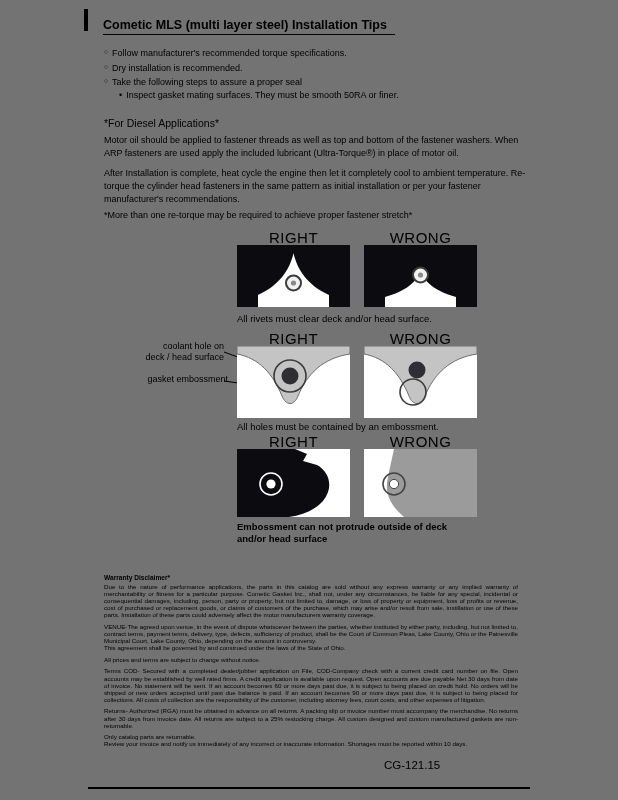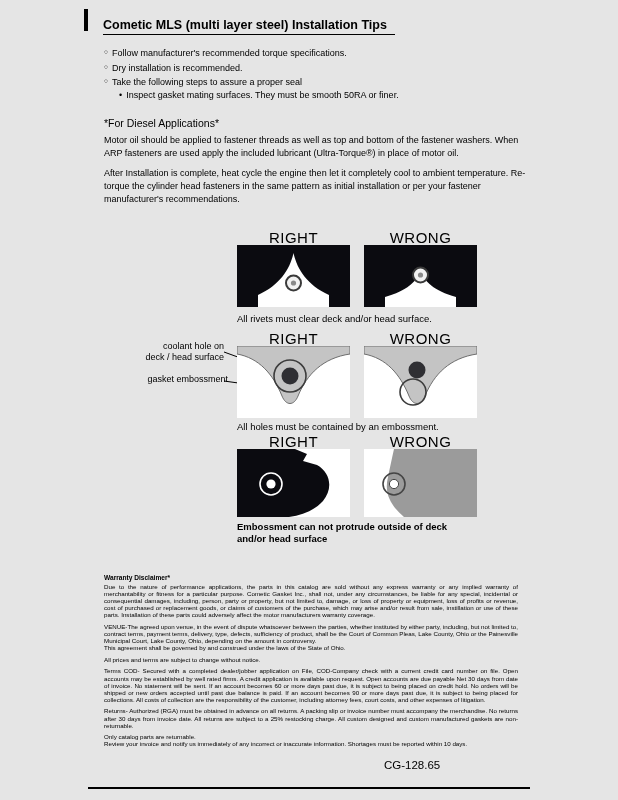--- a/index.html
+++ b/index.html
@@ -1,16 +1,16 @@
 <!DOCTYPE html>
 <html><head>
 <meta charset="utf-8">
 <style>
   html,body{margin:0;padding:0;background:#ffffff;}
-  .page{position:relative;width:618px;height:800px;background:#e5e5e5;
+  .page{position:relative;width:618px;height:800px;background:#737373;
         font-family:"Liberation Sans",sans-serif;color:#000;overflow:hidden;}
 
   .corner-mark{position:absolute;left:84px;top:9px;width:4px;height:22px;background:#000;}
 
   .title{position:absolute;left:103px;top:18px;font-size:12.5px;font-weight:bold;
          border-bottom:1.5px solid #000;padding:0 8px 2px 0;display:inline-block;}
 
   .tips{position:absolute;left:104px;top:45px;width:440px;font-size:9px;line-height:13.2px;}
   .tip-line{white-space:nowrap;}
   .tip-line .b-open{font-size:6.5px;vertical-align:1.5px;margin-right:4px;}
@@ -61,20 +61,21 @@
   <div class="tips">
     <div class="tip-line"><span class="b-open">○</span><span>Follow manufacturer's recommended torque specifications.</span></div>
     <div class="tip-line"><span class="b-open">○</span><span>Dry installation is recommended.</span></div>
     <div class="tip-line"><span class="b-open">○</span><span>Take the following steps to assure a proper seal</span></div>
     <div class="tip-sub"><span class="b-solid">•</span><span>Inspect gasket mating surfaces.  They must be smooth 50RA or finer.</span></div>
   </div>
 
   <div class="diesel-head">*For Diesel Applications*</div>
   <div class="para para2">After Installation is complete, heat cycle the engine then let it completely cool to ambient temperature. Re-torque the cylinder head fasteners in the same pattern as initial installation or per your fastener manufacturer's recommendations.</div>
   <div class="para para1">Motor oil should be applied to fastener threads as well as top and bottom of the fastener washers. When ARP fasteners are used apply the included lubricant (Ultra-Torque®) in place of motor oil.</div>
+  <div class="note">*More than one re-torque may be required to achieve proper fastener stretch*</div>
 
   <div class="dg-label r1-lbl col-right">RIGHT</div>
   <div class="dg-label r1-lbl col-wrong">WRONG</div>
   <div class="dg-img r1-img col-right">
     <svg viewBox="0 0 113 62" width="113" height="62">
       <rect width="113" height="62" fill="#0b0b10"></rect>
       <path d="M56.5,8 C60,24 70,40 92,50 L92,62 L21,62 L21,50 C43,40 53,24 56.5,8 Z" fill="#ffffff"></path>
       <circle cx="56.5" cy="38" r="7.5" fill="#f2f2f2" stroke="#3a3a3a" stroke-width="2"></circle>
       <circle cx="56.5" cy="38" r="2.6" fill="#8a8a8a"></circle>
     </svg>
@@ -143,16 +144,16 @@
     <p>Due to the nature of performance applications, the parts in this catalog are sold without any express warranty or any implied warranty of merchantability or fitness for a particular purpose.  Cometic Gasket Inc., shall not, under any circumstances, be liable for any special, incidental or consequential damages, including, person, party or property, but not limited to, damage, or loss of property or equipment, loss of profits or revenue, cost of purchased or replacement goods, or claims of customers of the purchase, which may arise and/or result from sale, instillation or use of these parts.  Installation of these parts could adversely affect the motor manufacturers warranty coverage.</p>
     <p class="tight">VENUE-The agreed upon venue, in the event of dispute whatsoever between the parties, whether instituted by either party, including, but not limited to, contract terms, payment terms, delivery, type, defects, sufficiency of product, shall be the Court of Common Pleas, Lake County, Ohio or the Painesville Municipal Court, Lake County, Ohio, depending on the amount in controversy.</p>
     <p>This agreement shall be governed by and construed under the laws of the State of Ohio.</p>
     <p>All prices and terms are subject to change without notice.</p>
     <p>Terms COD- Secured with a completed dealer/jobber application on File, COD-Company check with a current credit card number on file.  Open accounts may be established by well rated firms.  A credit application is available upon request.  Open accounts are due payable Net 30 days from date of invoice.  No statement will be sent.  If an account becomes 60 or more days past due, it is subject to being placed on credit hold.  No orders will be shipped or new orders accepted until past due balance is paid.  If an account becomes 90 or more days past due, it is subject to being placed for collections.  All costs of collection are the responsibility of the customer, including attorney fees, court costs, and other expenses of litigation.</p>
     <p>Returns- Authorized (RGA) must be obtained in advance on all returns.  A packing slip or invoice number must accompany the merchandise.  No returns after 30 days from invoice date.  All returns are subject to a 25% restocking charge.  All custom designed and custom manufactured gaskets are non-returnable.</p>
     <p class="tight">Only catalog parts are returnable.</p>
     <p>Review your invoice and notify us immediately of any incorrect or inaccurate information.  Shortages must be reported within 10 days.</p>
   </div>
 
-  <div class="footer-code">CG-128.65</div>
+  <div class="footer-code">CG-121.15</div>
   <div class="bottom-rule"></div>
 
 </div>
 
 </body></html>

